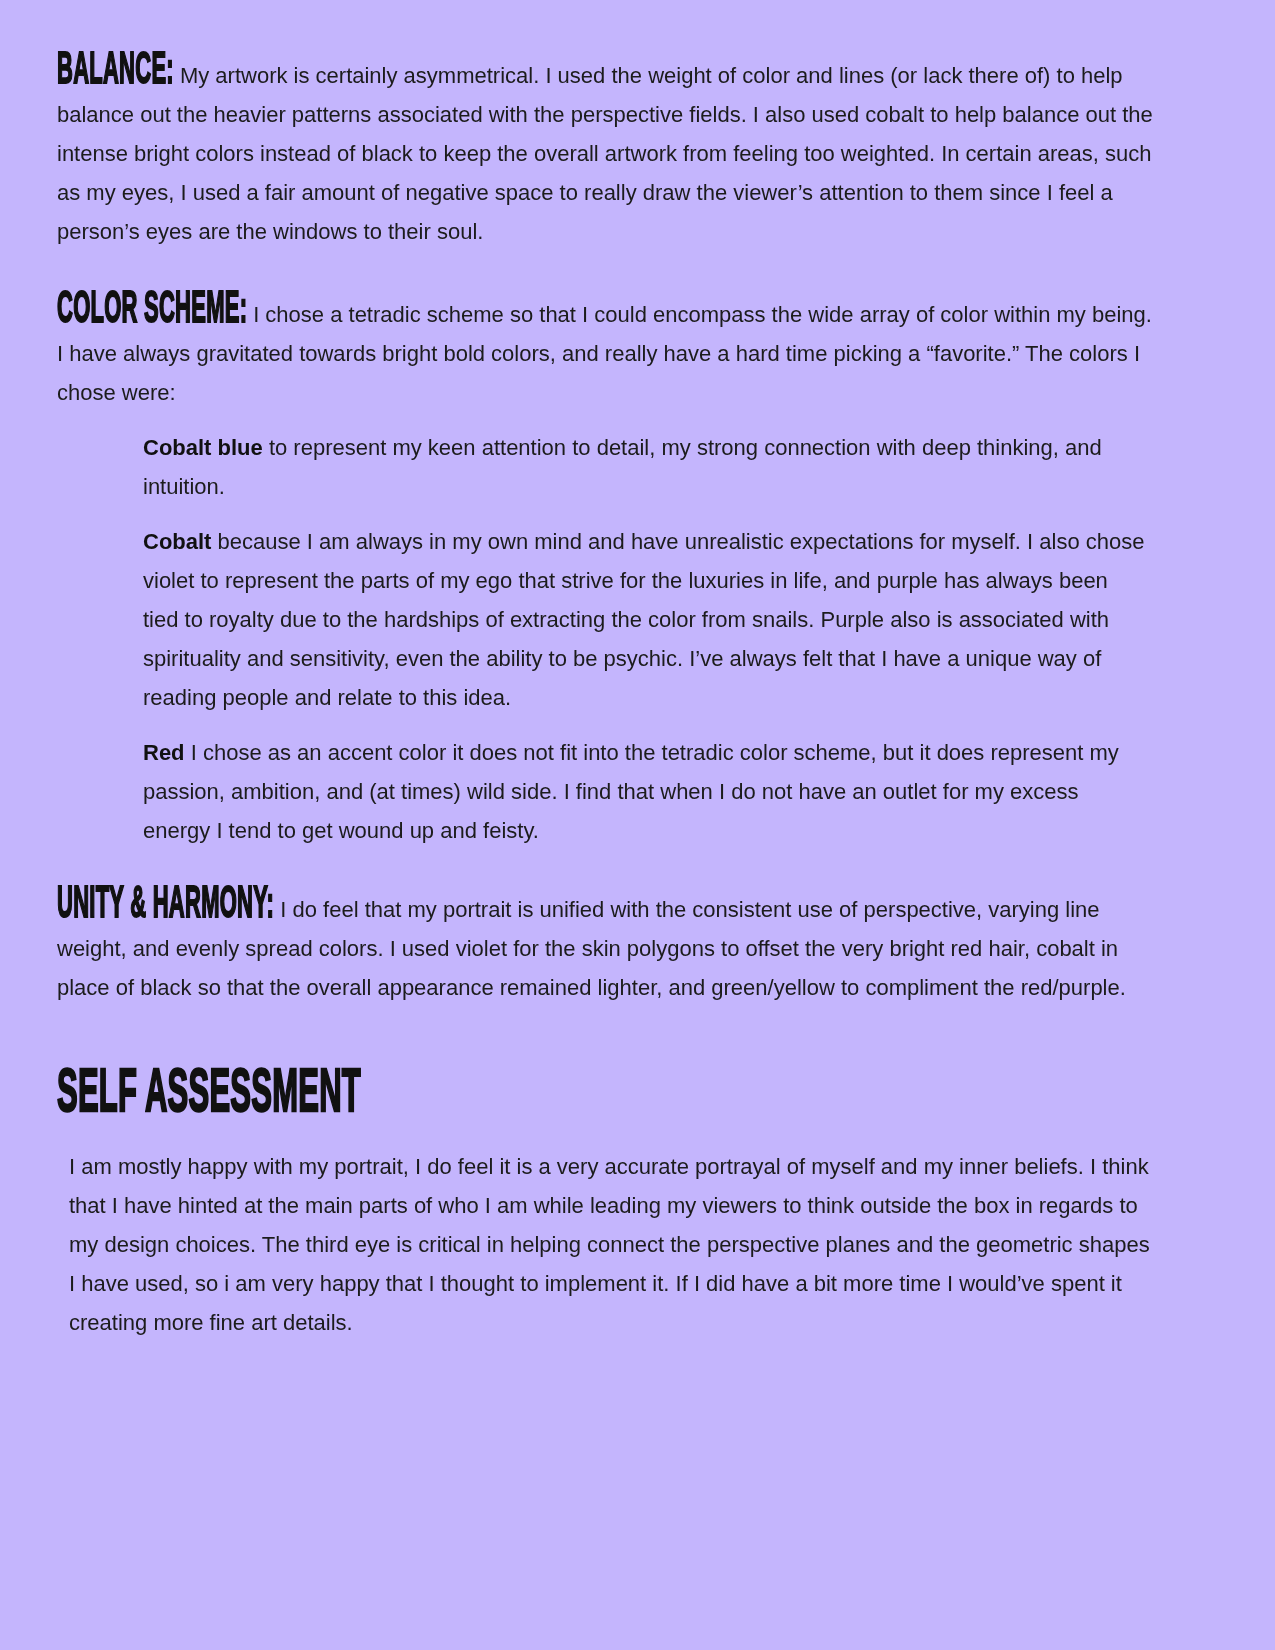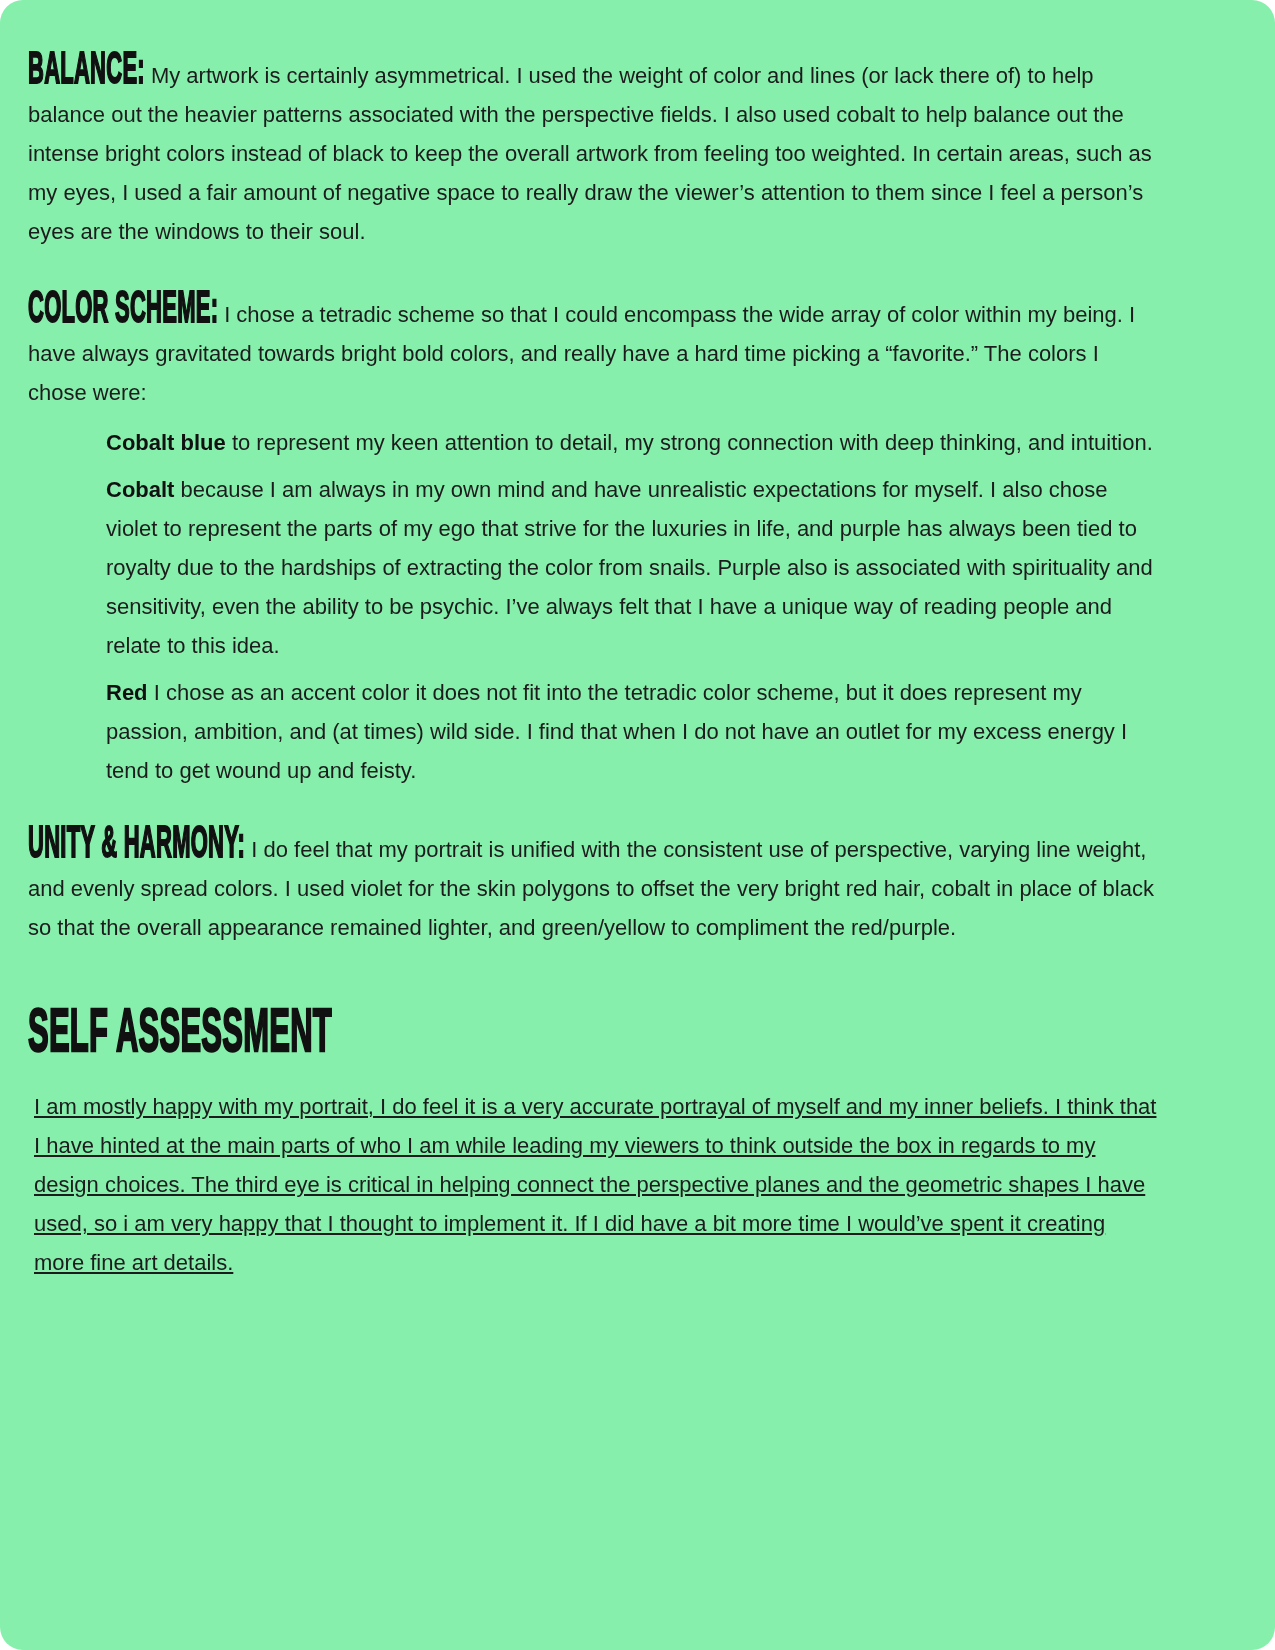--- a/index.html
+++ b/index.html
@@ -5,28 +5,27 @@
   html, body {
     margin: 0;
     padding: 0;
     background: #ffffff;
   }
   .page {
     position: relative;
     width: 1275px;
     height: 1650px;
     box-sizing: border-box;
-    padding: 46px 112px 60px 28px;
-    background: #86efac;
+    padding: 46px 112px 60px 57px;
+    background: #c4b5fd;
     font-family: "Liberation Sans", sans-serif;
     font-size: 22px;
     line-height: 39px;
     color: #1c1c1c;
     overflow: hidden;
-    border-radius: 23px;
   }
   .para {
     margin: 0 0 34px 0;
   }
   .para.intro {
     margin-bottom: 11px;
   }
   .squish {
     display: inline-block;
     line-height: 1;
@@ -44,34 +43,33 @@
   }
   .big {
     font-size: 62px;
     -webkit-text-stroke: 2.5px currentColor;
   }
   .color-list {
     margin: 0 0 30px 0;
     padding-left: 70px;
   }
   .list-item {
-    margin: 8px;
+    margin: 16px;
   }
   .list-item strong {
     font-weight: bold;
     color: #111111;
   }
   .self-heading {
     margin: 52px 0 26px 0;
     font-weight: bold;
     line-height: 1;
   }
   .final-para {
-    margin: 6px;
-    text-decoration: underline;
+    margin: 12px;
   }
 </style>
 </head>
 <body>
 
 <div class="page">
 
   <p class="para">
     <span class="squish runin" style="margin-right: -117px;">BALANCE:</span>
     <span>My artwork is certainly asymmetrical. I used the weight of color and lines (or lack there of) to help balance out the heavier patterns associated with the perspective fields. I also used cobalt to help balance out the intense bright colors instead of black to keep the overall artwork from feeling too weighted. In certain areas, such as my eyes, I used a fair amount of negative space to really draw the viewer’s attention to them since I feel a person’s eyes are the windows to their soul.</span>

